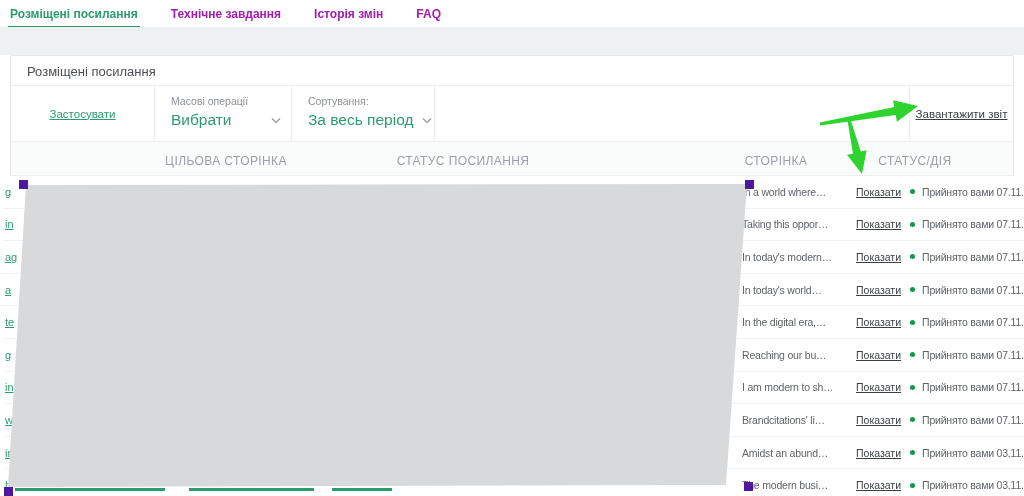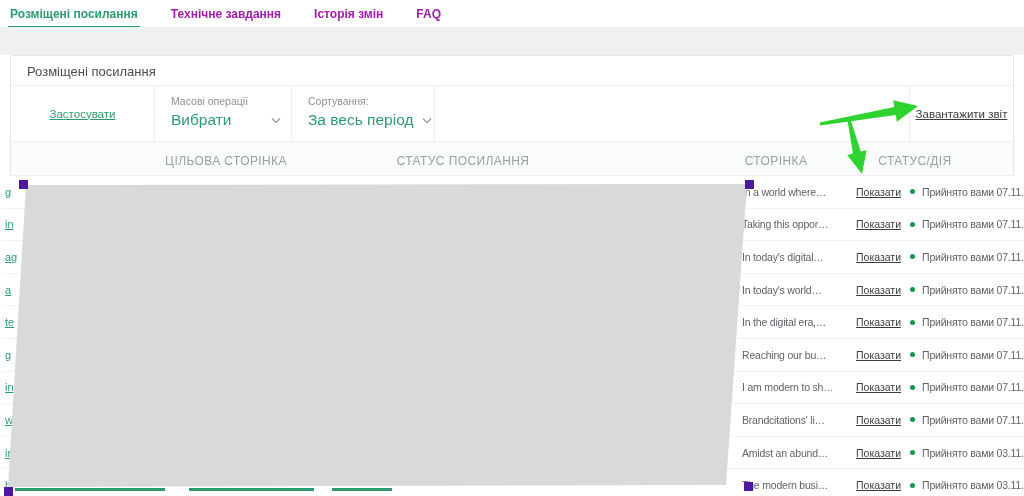--- a/index.html
+++ b/index.html
@@ -134,21 +134,21 @@
       <span class="comment">Taking this oppor…</span>
       <span class="show-link">Показати</span>
       <span class="dot"></span>
       <span class="status">Прийнято вами 07.11.2023</span>
 
     </span>
   </div>
       <div class="row">
     <span class="frag">ag</span>
     <span class="cluster">
-      <span class="comment">In today's digital…</span>
+      <span class="comment">In today's modern…</span>
       <span class="show-link">Показати</span>
       <span class="dot"></span>
       <span class="status">Прийнято вами 07.11.2023</span>
 
     </span>
   </div>
       <div class="row">
     <span class="frag">a</span>
     <span class="cluster">
       <span class="comment">In today's world…</span>

